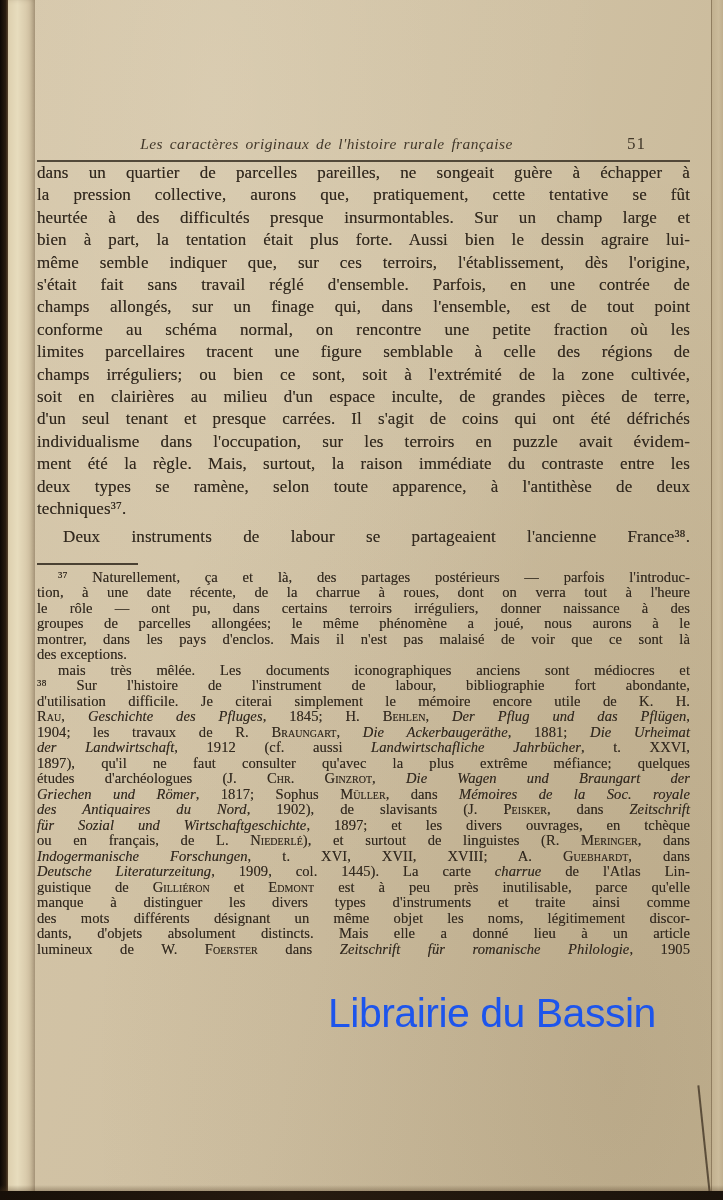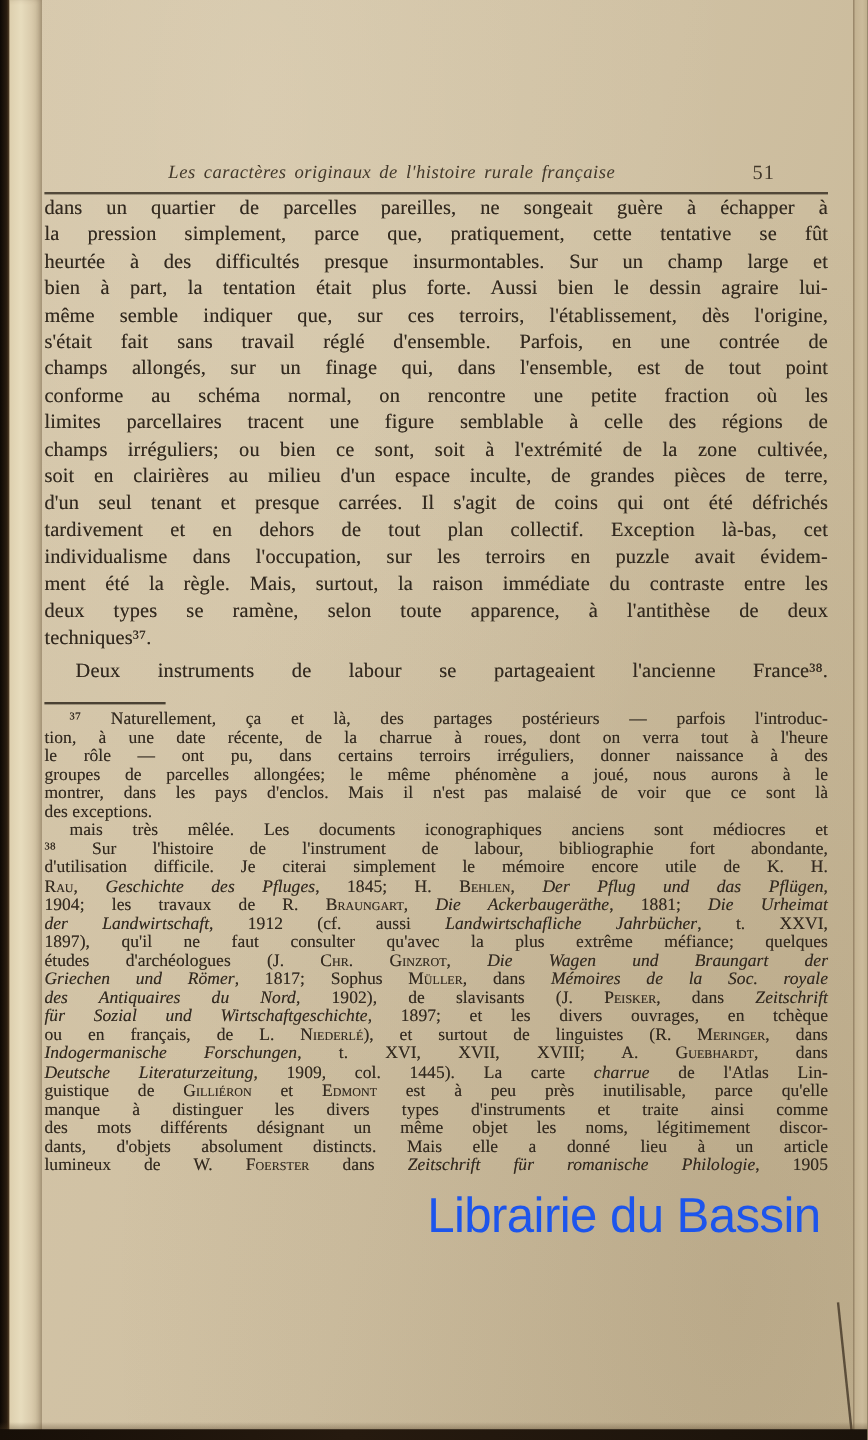--- a/index.html
+++ b/index.html
@@ -45,21 +45,21 @@
     letter-spacing:.1px;text-shadow:0 0 .5px rgba(50,41,31,.55);}
   .para2{margin-top:5px;}
   .para2 .tline{text-indent:26px;}
 
   .fn-rule{margin-top:15px;width:101px;border-top:2px solid #3b3226;opacity:.9;}
   .fn-block{font-size:14.6px;line-height:15.5px;letter-spacing:.05px;
     text-shadow:0 0 .4px rgba(50,41,31,.5);}
   .fn37{margin-top:5px;}
   .fn-block .tline:first-child{text-indent:21px;}
 
-  .watermark{position:absolute;left:356px;top:990px;
+  .watermark{position:absolute;left:328px;top:990px;
     font-family:"Liberation Sans",sans-serif;font-size:41px;font-weight:400;
     color:#1d55ec;letter-spacing:-.5px;white-space:nowrap;}
 </style>
 </head>
 <body>
 
 <div class="photo">
 
   <div class="edge-left-dark"></div>
   <div class="edge-left-curl"></div>
@@ -72,32 +72,31 @@
 
     <div class="running-header">
       <div class="running-title">Les caractères originaux de l'histoire rurale française</div>
       <div class="running-page">51</div>
     </div>
     <div class="header-rule"></div>
 
     <div class="body-block">
       <div class="para1">
           <div class="tline">dans un quartier de parcelles pareilles, ne songeait guère à échapper à</div>
-          <div class="tline">la pression simplement, parce que, pratiquement, cette tentative se fût</div>
+          <div class="tline">la pression collective, aurons que, pratiquement, cette tentative se fût</div>
           <div class="tline">heurtée à des difficultés presque insurmontables. Sur un champ large et</div>
           <div class="tline">bien à part, la tentation était plus forte. Aussi bien le dessin agraire lui-</div>
           <div class="tline">même semble indiquer que, sur ces terroirs, l'établissement, dès l'origine,</div>
           <div class="tline">s'était fait sans travail réglé d'ensemble. Parfois, en une contrée de</div>
           <div class="tline">champs allongés, sur un finage qui, dans l'ensemble, est de tout point</div>
           <div class="tline">conforme au schéma normal, on rencontre une petite fraction où les</div>
           <div class="tline">limites parcellaires tracent une figure semblable à celle des régions de</div>
           <div class="tline">champs irréguliers; ou bien ce sont, soit à l'extrémité de la zone cultivée,</div>
           <div class="tline">soit en clairières au milieu d'un espace inculte, de grandes pièces de terre,</div>
           <div class="tline">d'un seul tenant et presque carrées. Il s'agit de coins qui ont été défrichés</div>
-          <div class="tline">tardivement et en dehors de tout plan collectif. Exception là-bas, cet</div>
           <div class="tline">individualisme dans l'occupation, sur les terroirs en puzzle avait évidem-</div>
           <div class="tline">ment été la règle. Mais, surtout, la raison immédiate du contraste entre les</div>
           <div class="tline">deux types se ramène, selon toute apparence, à l'antithèse de deux</div>
           <div class="tline flush">techniques³⁷.</div>
         </div>
       <div class="para2">
           <div class="tline">Deux instruments de labour se partageaient l'ancienne France³⁸.</div>
         </div>
     </div>
 

